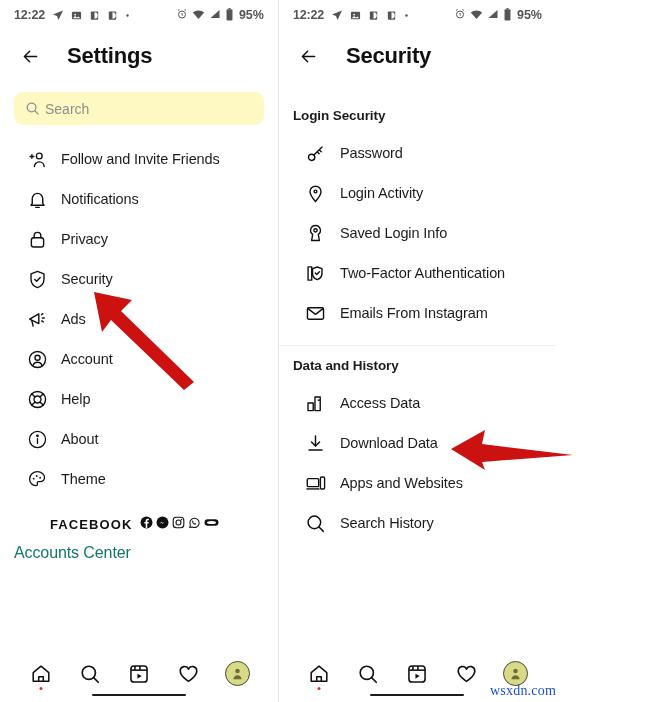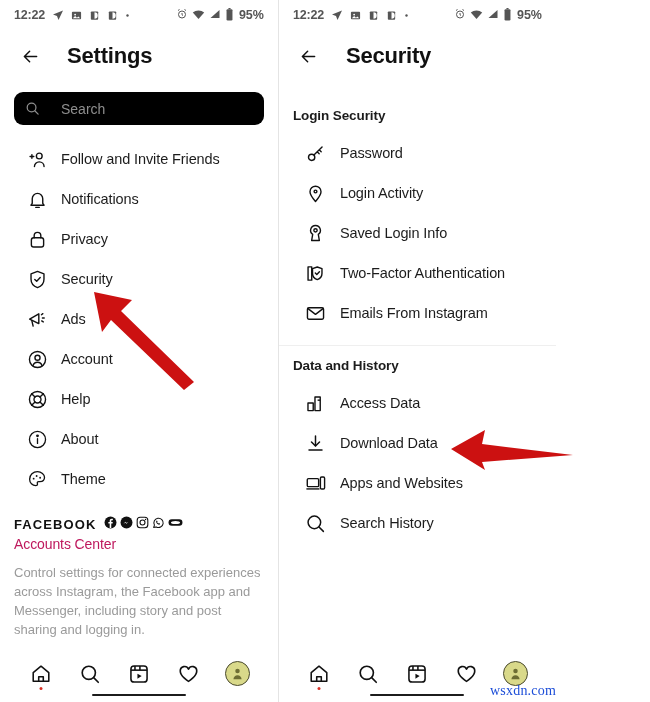--- a/index.html
+++ b/index.html
@@ -40,22 +40,22 @@
   }
   .back-btn { width: 28px; height: 28px; display: flex; align-items:center; justify-content:center; cursor: pointer; }
   .header-title {
     font-size: 22px; font-weight: 700; color: #111;
     margin-left: 23px; letter-spacing: -0.2px;
   }
 
   
   .search-wrap { padding: 10px 14px 4px 14px; }
   .search-box {
-    height: 33px; background: #000000; border-radius: 9px;
-    display: flex; align-items: center; padding: 0 11px; gap: 21px;
+    height: 33px; background: #fef9c3; border-radius: 9px;
+    display: flex; align-items: center; padding: 0 11px; gap: 5px;
     cursor: text;
   }
   .search-ph { color: #8e8e8e; font-size: 14px; }
 
   
   .menu { padding-top: 10px; margin-left: 12px; }
   .menu-item {
     height: 40px;
     display: flex; align-items: center;
     padding: 0 14px; gap: 13px;
@@ -67,28 +67,28 @@
   
   .section-title {
     font-size: 13.5px; font-weight: 700; color: #1c1c1c;
     padding: 0 14px; margin-top: 12px; margin-bottom: 8px;
     letter-spacing: -0.1px;
   }
   .divider { height: 1px; background: #efefef; margin: 12px 0 0 0; }
 
   
   .fb-block { padding: 8px 14px 0 14px; margin-top: 8px; }
-  .fb-row { display: flex; align-items: center; gap: 8px; }
+  .fb-row { display: flex; align-items: center; gap: 8px; margin-left: 36px; }
   .fb-word {
     font-size: 13px; font-weight: 700; color: #111;
     letter-spacing: 1.1px;
   }
   .fb-icons { display: flex; align-items: center; gap: 3px; }
   .accounts-center {
-    color: #be185d; font-size: 14px; margin-top: 3px; cursor: pointer;
+    color: #0f766e; font-size: 16px; margin-top: 11px; cursor: pointer;
     letter-spacing: -0.1px;
   }
   .fb-desc {
     color: #9a9a9a; font-size: 13px; line-height: 19px;
     margin-top: 11px; max-width: 290px;
   }
 
   
   .bottomnav {
     position: absolute; left: 0; bottom: 0;
@@ -345,21 +345,20 @@
           </span>
           <span>
             <svg width="15" height="13" viewBox="0 0 28 20">
                 <rect x="1" y="4" width="26" height="12" rx="6" fill="#111"></rect>
                 <ellipse cx="14" cy="10" rx="8.5" ry="3" fill="#fff"></ellipse>
               </svg>
           </span>
         </span>
       </div>
       <div class="accounts-center">Accounts Center</div>
-      <div class="fb-desc">Control settings for connected experiences across Instagram, the Facebook app and Messenger, including story and post sharing and logging in.</div>
     </div>
 
     <div class="bottomnav">
       <div class="nav-item">
         <svg width="22" height="22" viewBox="0 0 24 24" fill="none" stroke="#111" stroke-width="1.7" stroke-linecap="round" stroke-linejoin="round">
           <path d="M3.5 10.5 12 3.5l8.5 7V20H3.5z"></path>
             <path d="M9.5 20v-5h5v5"></path>
         </svg>
         <span class="nav-dot"></span>
       </div>

